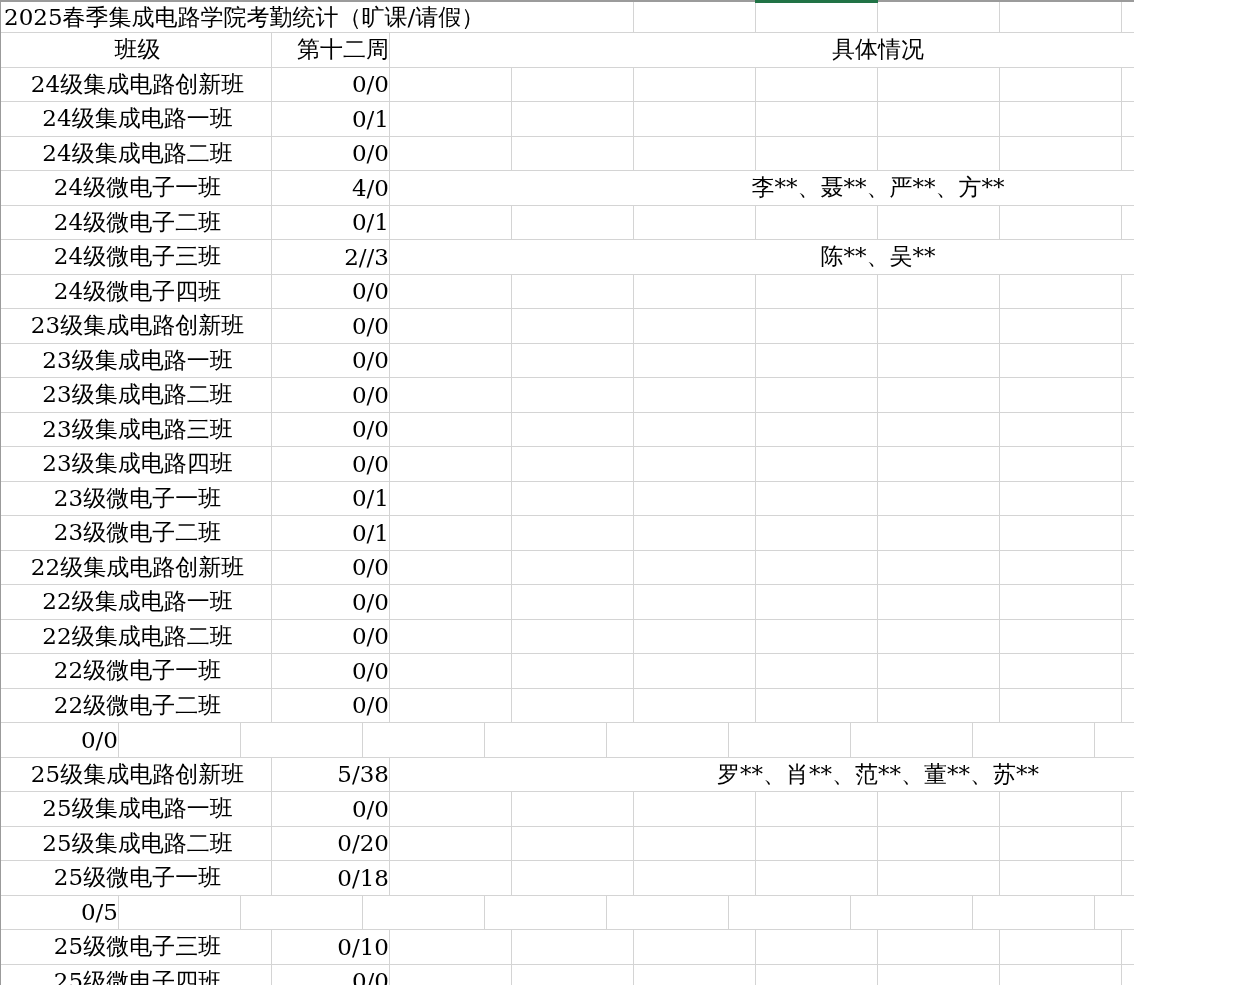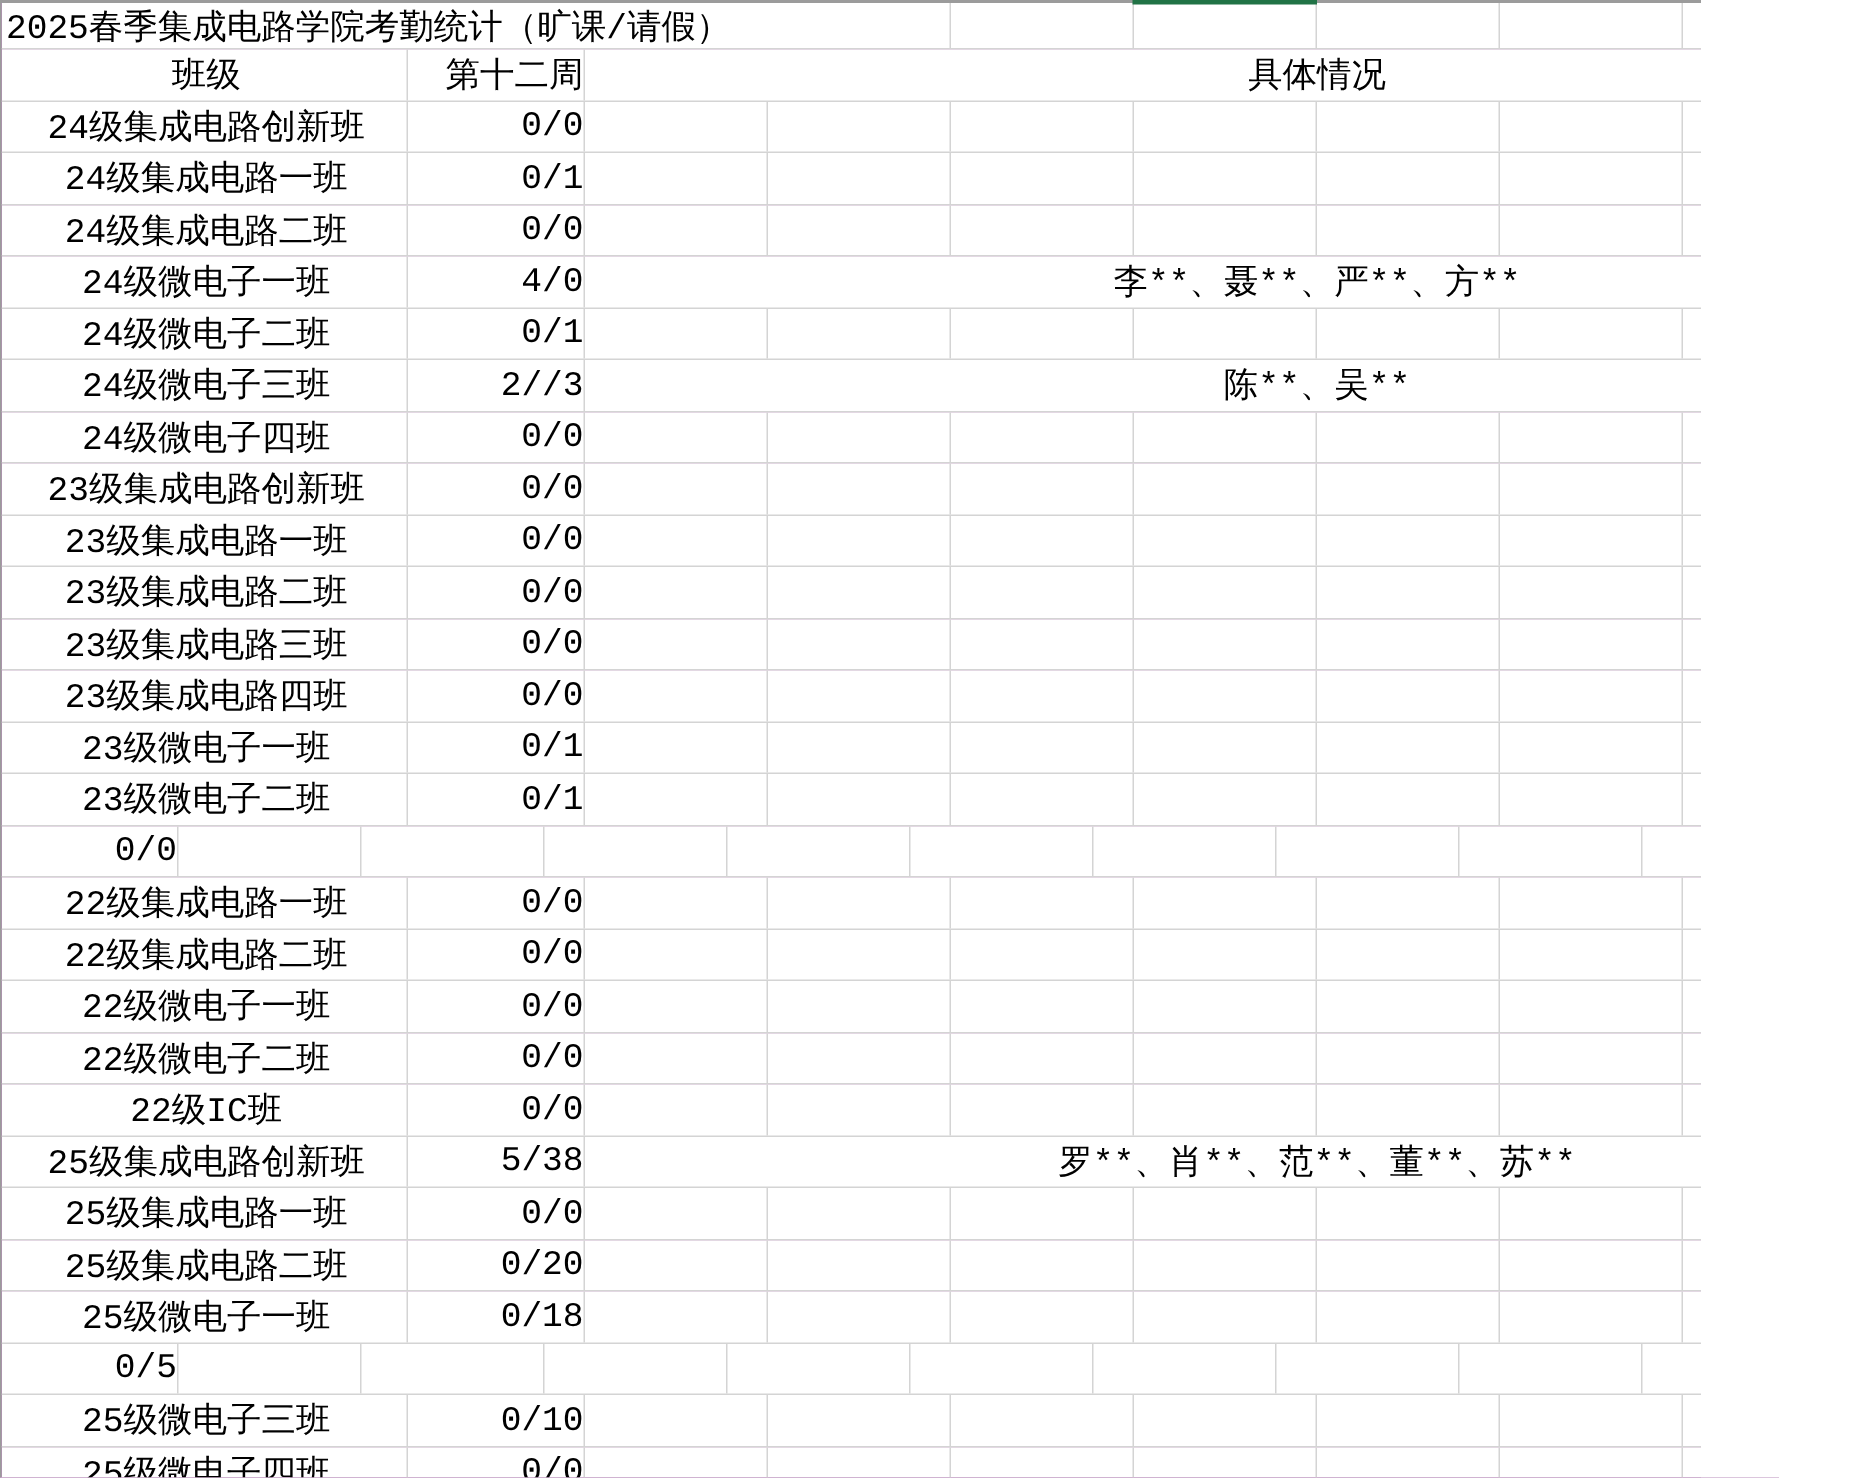--- a/index.html
+++ b/index.html
@@ -7,22 +7,21 @@
   body {
     font-family: "DejaVu Serif", "Liberation Serif", serif;
     font-size: 23px;
     color: #000000;
   }
   .screen {
     position: relative;
     width: 1134px;
     height: 985px;
     overflow: hidden;
-    background: #701a75;
-    font-family: Liberation Mono, monospace;
+    background: #fef9c3;
   }
   .topline {
     position: absolute; left: 0; top: 0;
     width: 1246px; height: 2px;
     background: #9b9b9b;
     z-index: 3;
   }
   .selection-edge {
     position: absolute; left: 755px; top: 0;
     width: 123px; height: 3px;
@@ -305,20 +304,23 @@
           <div class="cell colU"></div>
           <div class="cell colU"></div>
           <div class="cell colU"></div>
           <div class="cell colU"></div>
           <div class="cell colU"></div>
           <div class="cell colU"></div>
           <div class="cell colU"></div>
           <div class="cell colU"></div>
         </div>
         <div class="row">
+          <div class="cell colA">
+            <span>22级集成电路创新班</span>
+          </div>
           <div class="cell colB">
             <span>0/0</span>
           </div>
           <div class="cell colU"></div>
           <div class="cell colU"></div>
           <div class="cell colU"></div>
           <div class="cell colU"></div>
           <div class="cell colU"></div>
           <div class="cell colU"></div>
           <div class="cell colU"></div>
@@ -382,23 +384,20 @@
           <div class="cell colU"></div>
           <div class="cell colU"></div>
           <div class="cell colU"></div>
           <div class="cell colU"></div>
           <div class="cell colU"></div>
           <div class="cell colU"></div>
           <div class="cell colU"></div>
           <div class="cell colU"></div>
         </div>
         <div class="row">
-          <div class="cell colA">
-            <span>22级IC班</span>
-          </div>
           <div class="cell colB">
             <span>0/0</span>
           </div>
           <div class="cell colU"></div>
           <div class="cell colU"></div>
           <div class="cell colU"></div>
           <div class="cell colU"></div>
           <div class="cell colU"></div>
           <div class="cell colU"></div>
           <div class="cell colU"></div>

